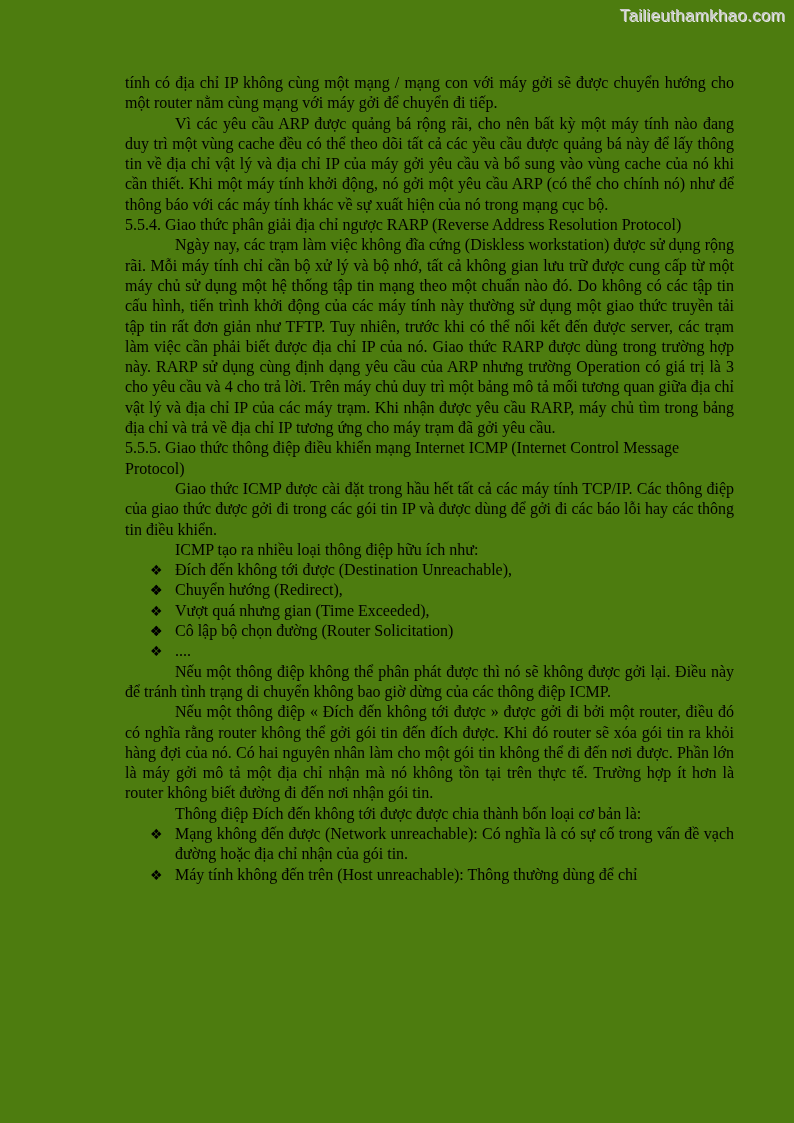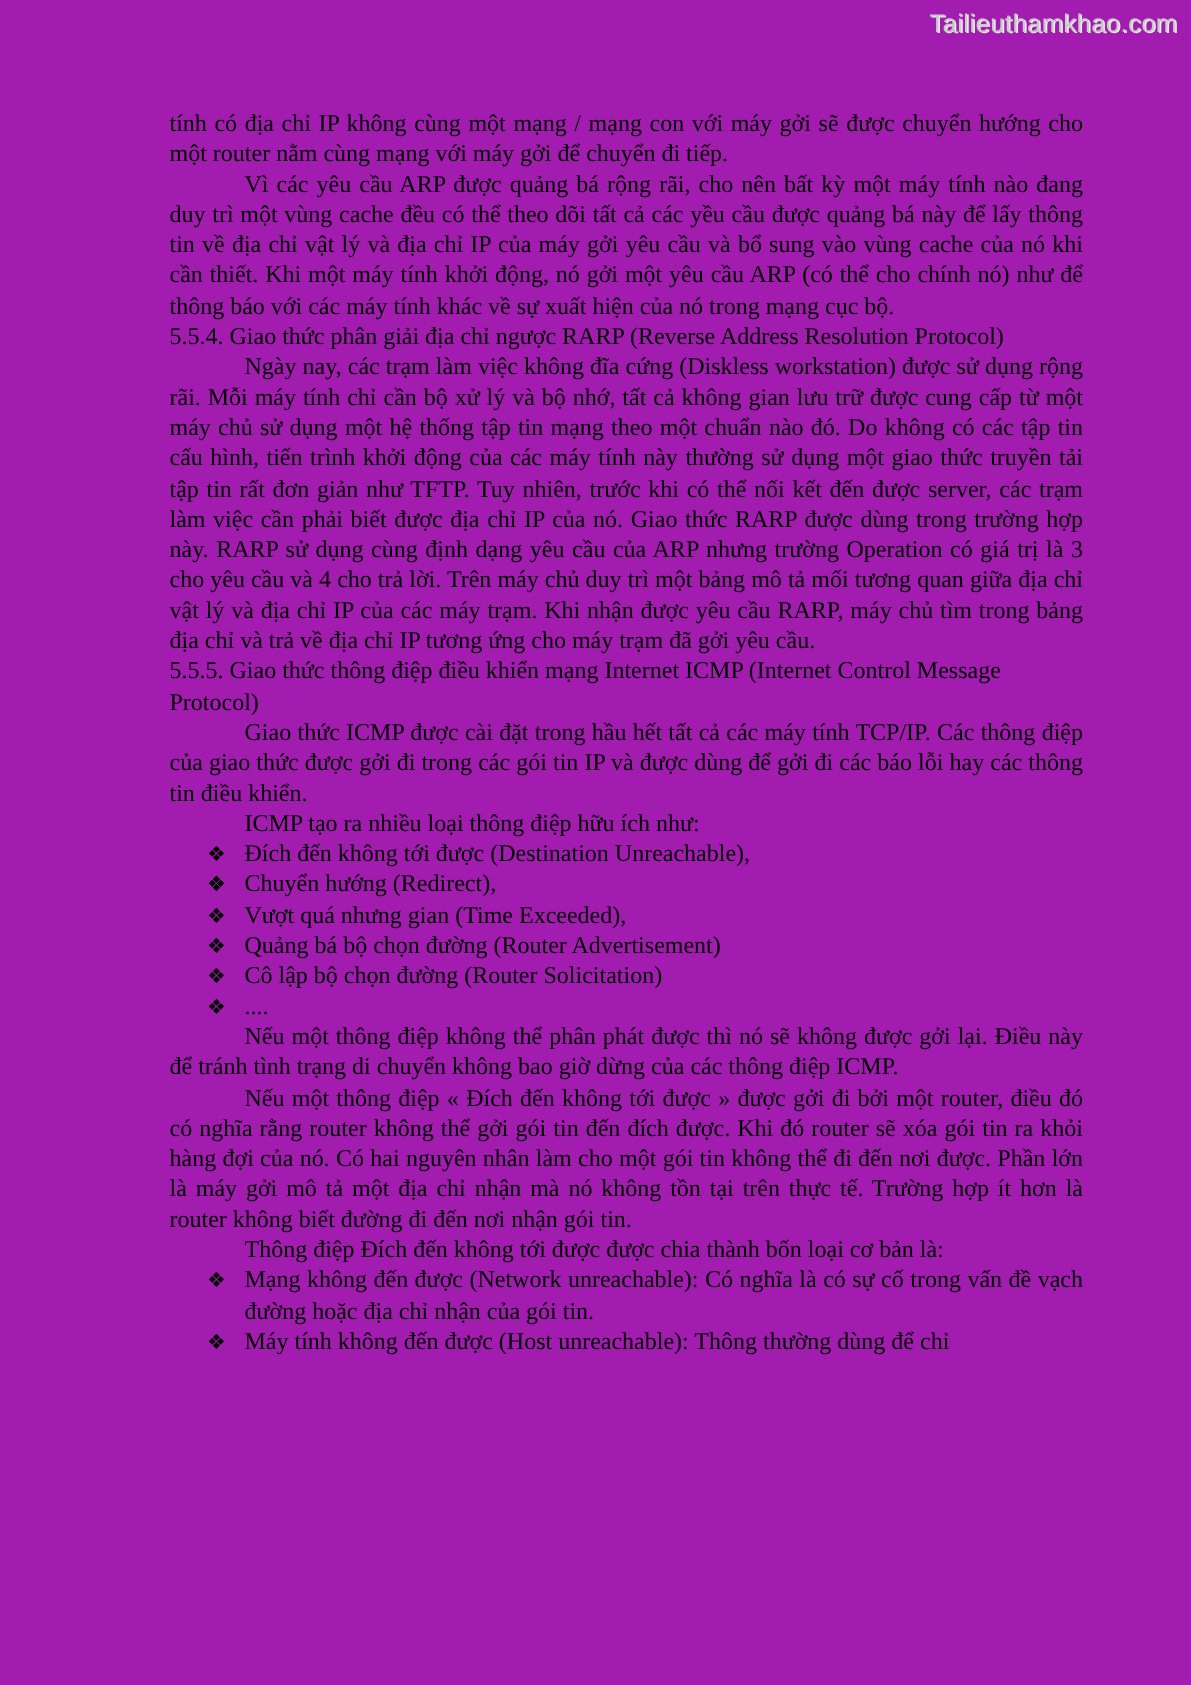--- a/index.html
+++ b/index.html
@@ -1,40 +1,40 @@
 <!DOCTYPE html>
 <html><head>
 <meta charset="utf-8">
 <style>
   html, body { margin: 0; padding: 0; background: #e8e8e8; }
   .page {
     position: relative;
     width: 794px;
     height: 1123px;
     margin: 0 auto;
-    background: #a21caf;
+    background: #4d7c0f;
     overflow: hidden;
     font-family: "Liberation Serif", serif;
     color: #000000;
   }
   .watermark {
     position: absolute;
     top: 6px;
     right: 9px;
     font-family: "Liberation Sans", sans-serif;
     font-size: 17px;
     letter-spacing: 0.3px;
     color: #c9c9c9;
     text-shadow: 1px 1px 0 #eeeeee;
     user-select: none;
   }
   .content {
     position: absolute;
     top: 73px;
-    left: 113px;
+    left: 125px;
     width: 609px;
     font-size: 16px;
     line-height: 20.3px;
   }
   .content p {
     margin: 0;
     text-align: justify;
     text-indent: 50px;
   }
   .content p.noindent { text-indent: 0; }
@@ -98,21 +98,20 @@
       <li>
         <span class="marker">❖</span>
         <span>Chuyển hướng (Redirect),</span>
       </li>
       <li>
         <span class="marker">❖</span>
         <span>Vượt quá nhưng gian (Time Exceeded),</span>
       </li>
       <li>
         <span class="marker">❖</span>
-        <span>Quảng bá bộ chọn đường (Router Advertisement)</span>
       </li>
       <li>
         <span class="marker">❖</span>
         <span>Cô lập bộ chọn đường (Router Solicitation)</span>
       </li>
       <li>
         <span class="marker">❖</span>
         <span>....</span>
       </li>
     </ul>
@@ -123,18 +122,18 @@
 
     <p class="gap-above">Thông điệp Đích đến không tới được được chia thành bốn loại cơ bản là:</p>
 
     <ul class="bullets">
       <li>
         <span class="marker">❖</span>
         <span>Mạng không đến được (Network unreachable): Có nghĩa là có sự cố trong vấn đề vạch đường hoặc địa chỉ nhận của gói tin.</span>
       </li>
       <li>
         <span class="marker">❖</span>
-        <span>Máy tính không đến được (Host unreachable): Thông thường dùng để chỉ</span>
+        <span>Máy tính không đến trên (Host unreachable): Thông thường dùng để chỉ</span>
       </li>
     </ul>
 
   </div>
 </div>
 
 </body></html>

